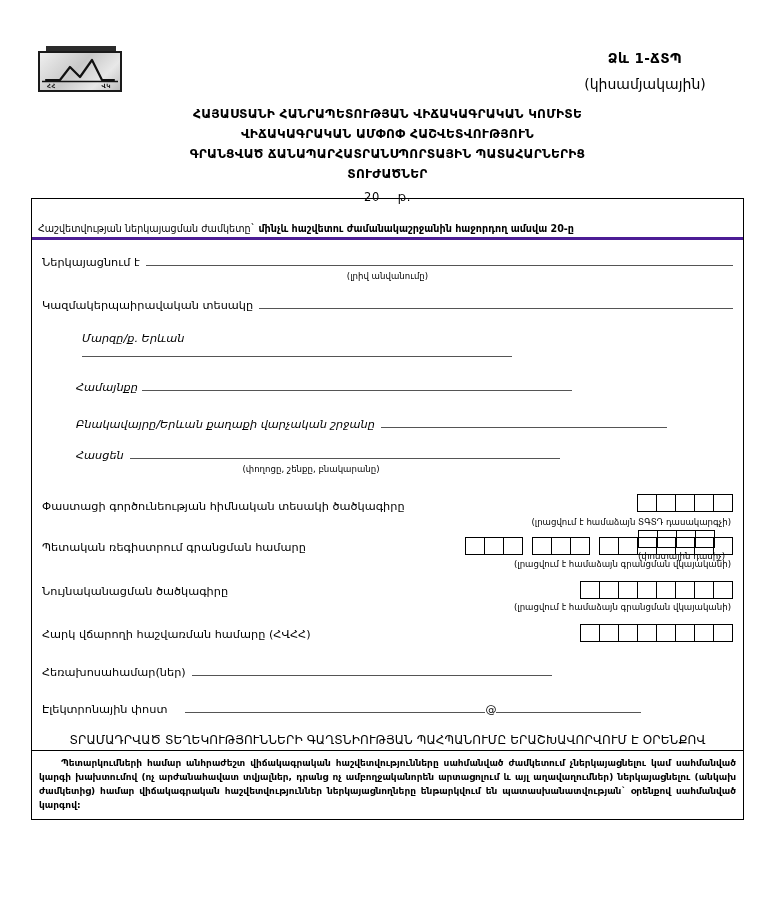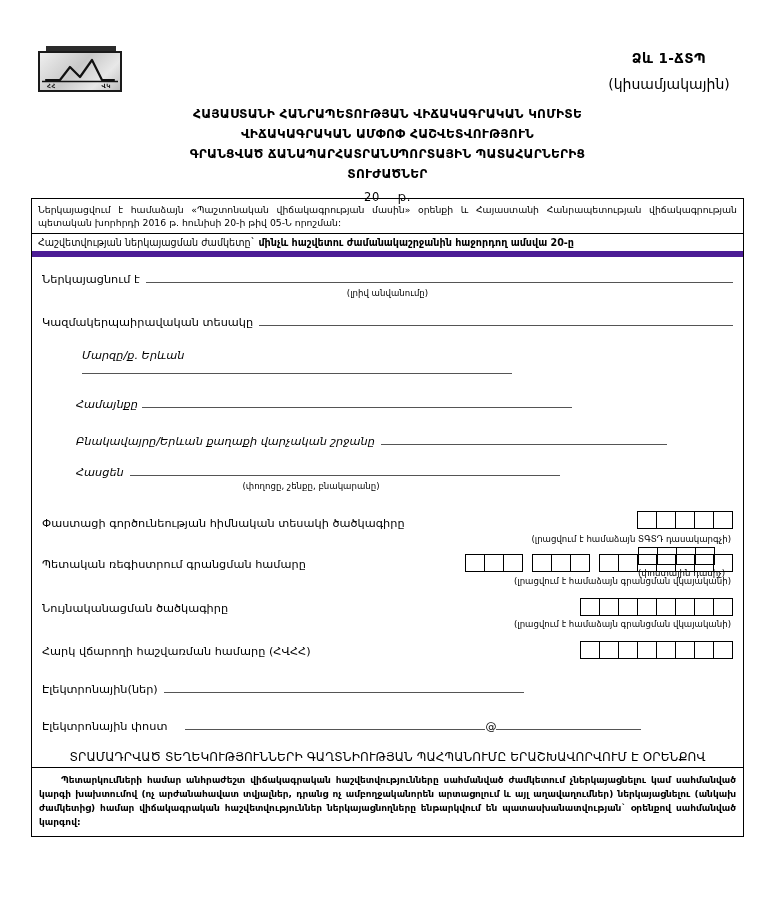--- a/index.html
+++ b/index.html
@@ -62,21 +62,21 @@
     font-weight: bold;
     font-family: "DejaVu Sans", sans-serif;
     color: #1a1a1a;
     letter-spacing: 0.5px;
   }
   .logo-lbl.left { left: 7px; }
   .logo-lbl.right { right: 9px; }
 
   .form-code {
     position: absolute;
-    right: 16px;
+    right: 40px;
     top: 50px;
     text-align: center;
     width: 180px;
   }
   .form-code .code {
     font-size: 13.5px;
     font-weight: bold;
     letter-spacing: 0.4px;
   }
   .form-code .sub {
@@ -114,21 +114,22 @@
   .legal-note {
     padding: 4px 6px 4px 6px;
     font-size: 9.3px;
     line-height: 13px;
     text-align: justify;
     border-bottom: 1px solid #000;
   }
   .deadline {
     padding: 3px 6px 3px 6px;
     font-size: 9.6px;
-    border-bottom: 6px solid #4c1d95;
+    border-bottom: 3px solid #4c1d95;
+    margin-top: 21px;
   }
   .deadline b { font-weight: bold; }
 
   .fields {
     padding: 14px 10px 8px 10px;
     position: relative;
   }
 
   .row {
     display: flex;
@@ -226,21 +227,20 @@
     <div class="line">ՎԻՃԱԿԱԳՐԱԿԱՆ ԱՄՓՈՓ ՀԱՇՎԵՏՎՈՒԹՅՈՒՆ</div>
     <div class="line">ԳՐԱՆՑՎԱԾ ՃԱՆԱՊԱՐՀԱՏՐԱՆՍՊՈՐՏԱՅԻՆ ՊԱՏԱՀԱՐՆԵՐԻՑ</div>
     <div class="line">ՏՈՒԺԱԾՆԵՐ</div>
     <div class="title-year">
       <span>20</span><span class="gap"></span><span>թ.</span>
     </div>
   </div>
 
   <div class="frame">
 
-    <div class="legal-note">Ներկայացվում է համաձայն «Պաշտոնական վիճակագրության մասին»   օրենքի և  Հայաստանի Հանրապետության  վիճակագրության պետական խորհրդի 2016 թ. հունիսի 20-ի թիվ 05-Ն որոշման:</div>
 
     <div class="deadline">
       <span>Հաշվետվության ներկայացման ժամկետը` </span><b>մինչև հաշվետու ժամանակաշրջանին հաջորդող ամսվա 20-ը</b>
     </div>
 
     <div class="fields">
 
       <div class="row">
         <span class="lbl">Ներկայացնում է</span>
         <span class="fill"></span>
@@ -347,21 +347,21 @@
           <span class="cell"></span>
           <span class="cell"></span>
           <span class="cell"></span>
           <span class="cell"></span>
           <span class="cell"></span>
           <span class="cell"></span>
         </span>
       </div>
 
       <div class="row" style="margin-top:22px;">
-        <span class="lbl">Էլեկտրոնային(ներ)</span>
+        <span class="lbl">Հեռախոսահամար(ներ)</span>
         <span class="fill fixed-360"></span>
       </div>
 
       <div class="row" style="margin-top:22px; margin-bottom:6px;">
         <span class="lbl">Էլեկտրոնային փոստ</span>
         <span class="fill fixed-300" style="margin-left:18px;"></span>
         <span style="font-size:11px;">@</span>
         <span class="fill fixed-145 nogap" style="margin-left:0;"></span>
       </div>
 

